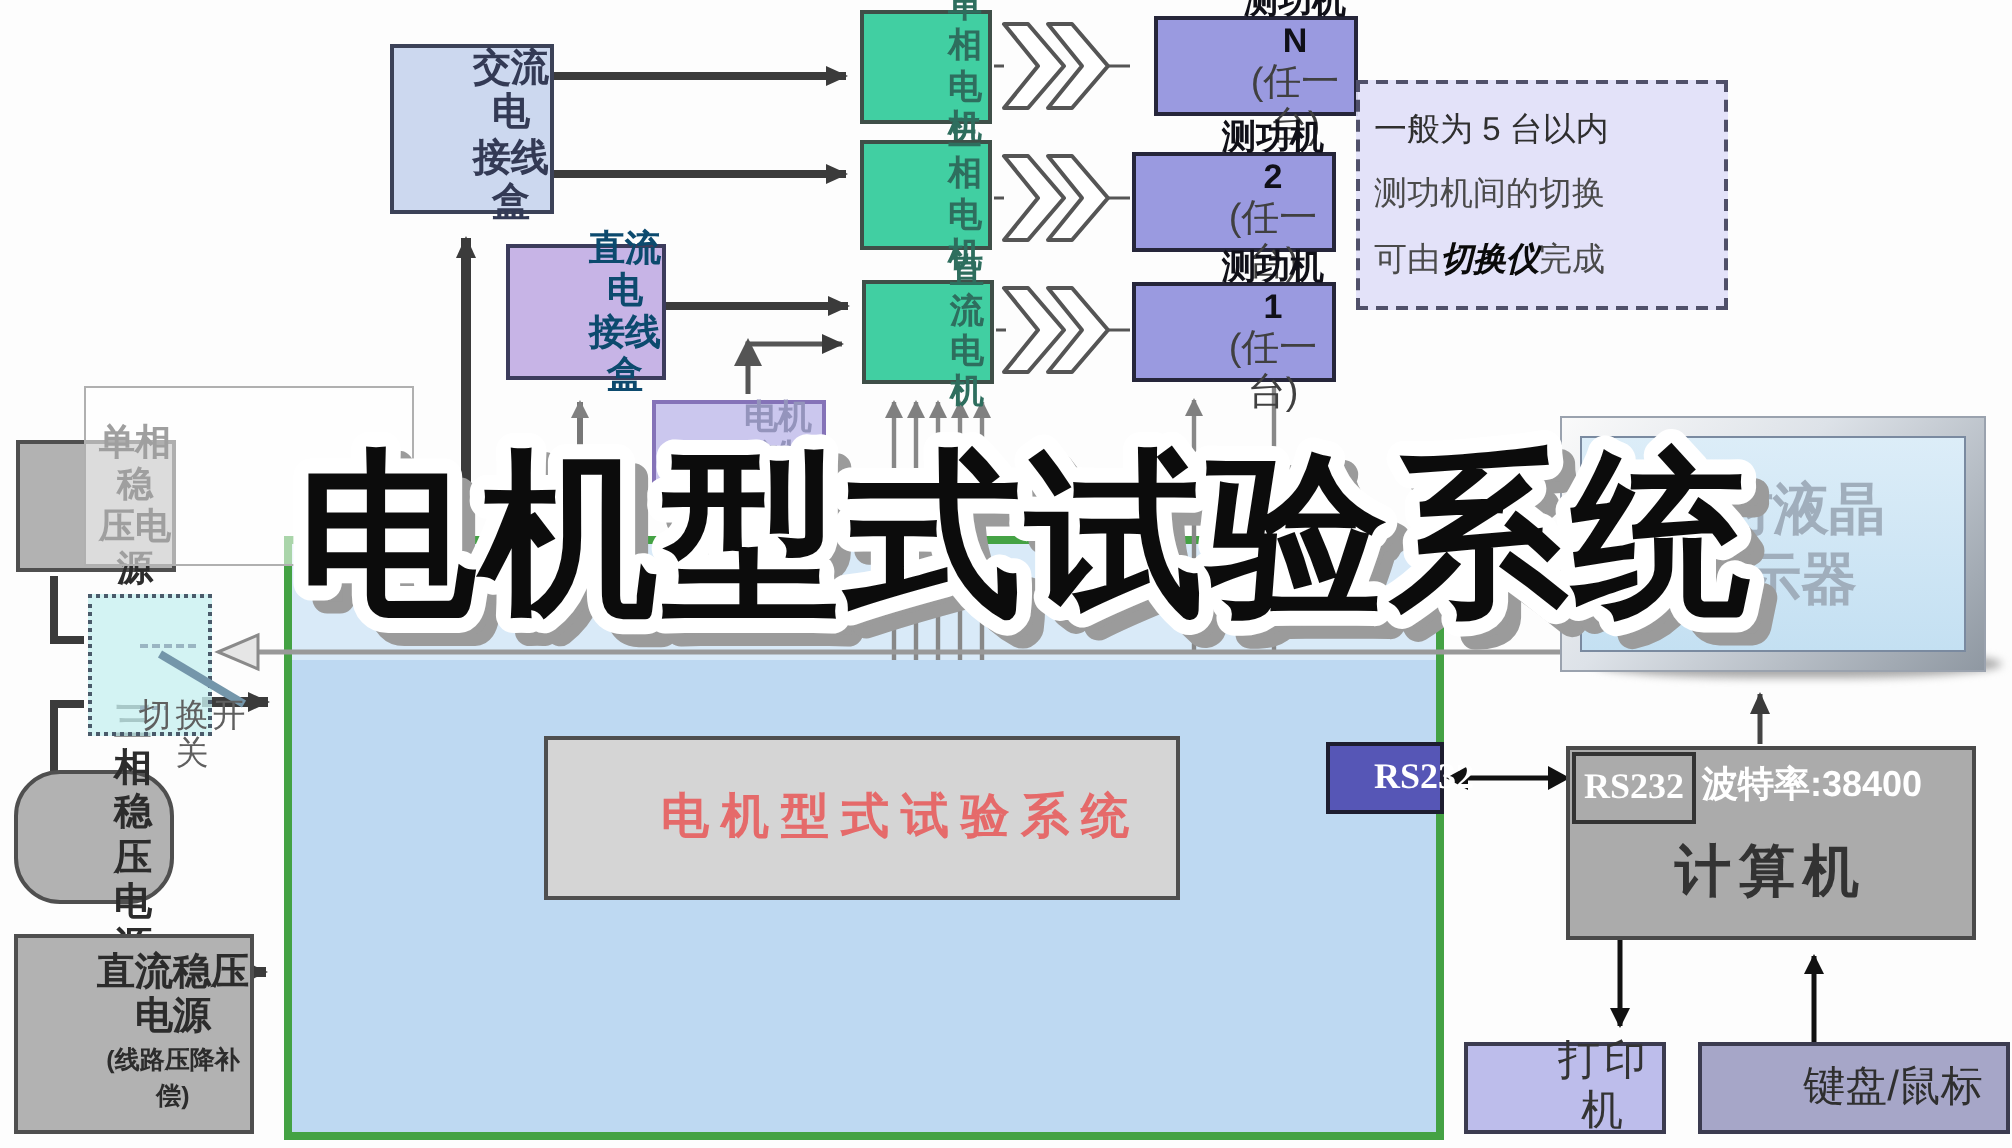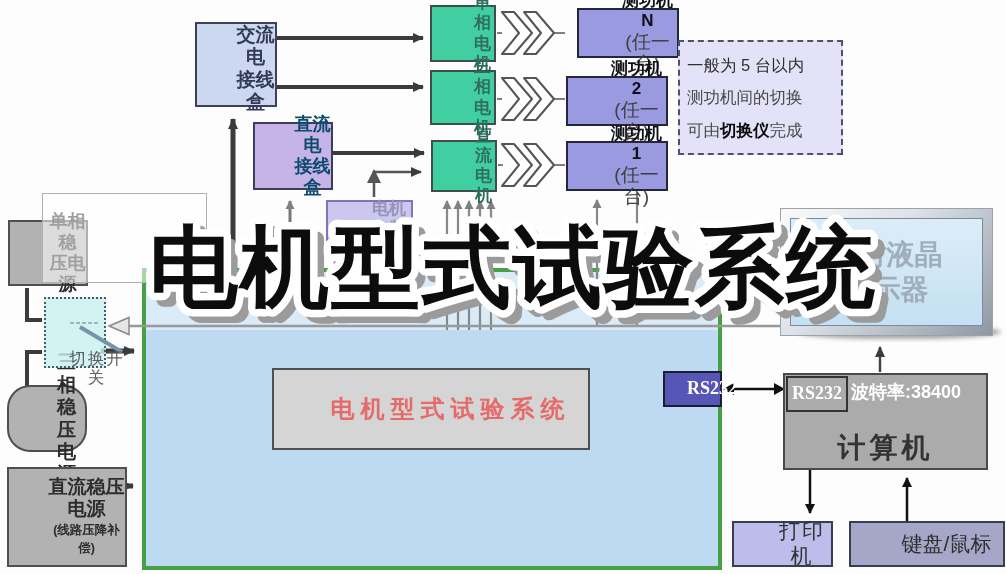--- a/index.html
+++ b/index.html
@@ -17,25 +17,25 @@
       font-size:17px;font-weight:bold;}
   .m1{left:430px;top:5px;height:57px;}
   .m2{left:430px;top:70px;height:55px;}
   .m3{left:431px;top:140px;height:52px;}
   
   .dyno{left:566px;width:102px;height:50px;background:#9a9ae0;border:2.5px solid #26263a;}
   .dyno .l1{font-size:17px;font-weight:bold;color:#101018;}
   .dyno .l2{font-size:19px;color:#404040;}
   .dn{top:8px;margin-left:11px;} .d2{top:76px;} .d1{top:141px;}
   
-  .note{left:678px;top:40px;width:165px;height:115px;background:rgba(225,223,248,0.92);
+  .note{left:678px;top:40px;width:186px;height:115px;background:rgba(225,223,248,0.92);
       border:2px dashed #50506a;align-items:flex-start;padding-left:7px;font-size:16.5px;
       line-height:1.95;color:#4a4a4a;}
   .note .n1{color:#2f2f2f;}
-  .note b{color:#0a0a0a;font-weight:bold;}
+  .note b{color:#0a0a0a;font-weight:bold;font-style:italic;}
   
   .mcc{left:326px;top:200px;width:87px;height:58px;background:#cbc7ee;border:2px solid #8573b8;
       color:#9494bc;font-size:17px;font-weight:bold;}
   
   .lcd{left:780px;top:208px;width:213px;height:128px;
       background:linear-gradient(135deg,#fafafa 0%,#dde2e8 40%,#8f98a2 100%);
       border:1px solid #9aa2ae;padding:9px;z-index:3;}
   .lcd-screen{width:100%;height:100%;box-sizing:border-box;border:1.5px solid #7a8aa0;
       background:linear-gradient(180deg,#dcedf8,#c4e0f2);display:flex;flex-direction:column;
       align-items:center;justify-content:center;color:#a0aebc;font-size:28px;font-weight:bold;line-height:1.25;}
@@ -63,21 +63,21 @@
       letter-spacing:6px;z-index:3;}
   
   .rs232{left:663px;top:371px;width:59px;height:36px;background:#5656b6;border:2px solid #1d1d30;
       color:#fff;font-family:"Liberation Serif","DejaVu Serif",serif;font-size:18px;font-weight:bold;z-index:3;}
   .computer{left:783px;top:373px;width:205px;height:97px;background:#ababab;
       border:2.5px solid #4a4a4a;z-index:3;}
   .cport{position:absolute;left:1px;top:1px;width:58px;height:32px;border:2px solid #333;
       display:flex;align-items:center;justify-content:center;color:#fff;
       font-family:"Liberation Serif","DejaVu Serif",serif;font-size:18px;font-weight:bold;}
   .cbaud{position:absolute;left:66px;top:7px;color:#fff;font-size:18px;font-weight:bold;}
-  .cname{position:absolute;left:0;bottom:4px;width:100%;text-align:center;color:#333;
+  .cname{position:absolute;left:0;bottom:16px;width:100%;text-align:center;color:#333;
       font-size:28px;font-weight:bold;letter-spacing:4px;}
   .printer{left:732px;top:521px;width:101px;height:46px;background:#bdbdeb;border:2px solid #3c3c50;
       color:#333;font-size:21px;letter-spacing:2px;}
   .kbd{left:849px;top:521px;width:156px;height:46px;background:#a6a6c8;border:2px solid #3c3c50;
       color:#2f2f2f;font-size:21px;}
   
   #wires{position:absolute;left:0;top:0;z-index:2;pointer-events:none;}
   #title-svg{position:absolute;left:0;top:0;z-index:10;pointer-events:none;}
   .t-shadow{fill:#9b9b9b;stroke:#9b9b9b;stroke-width:12px;paint-order:stroke;stroke-linejoin:round;}
   .t-outline{fill:#ffffff;stroke:#ffffff;stroke-width:15px;paint-order:stroke;stroke-linejoin:round;}

